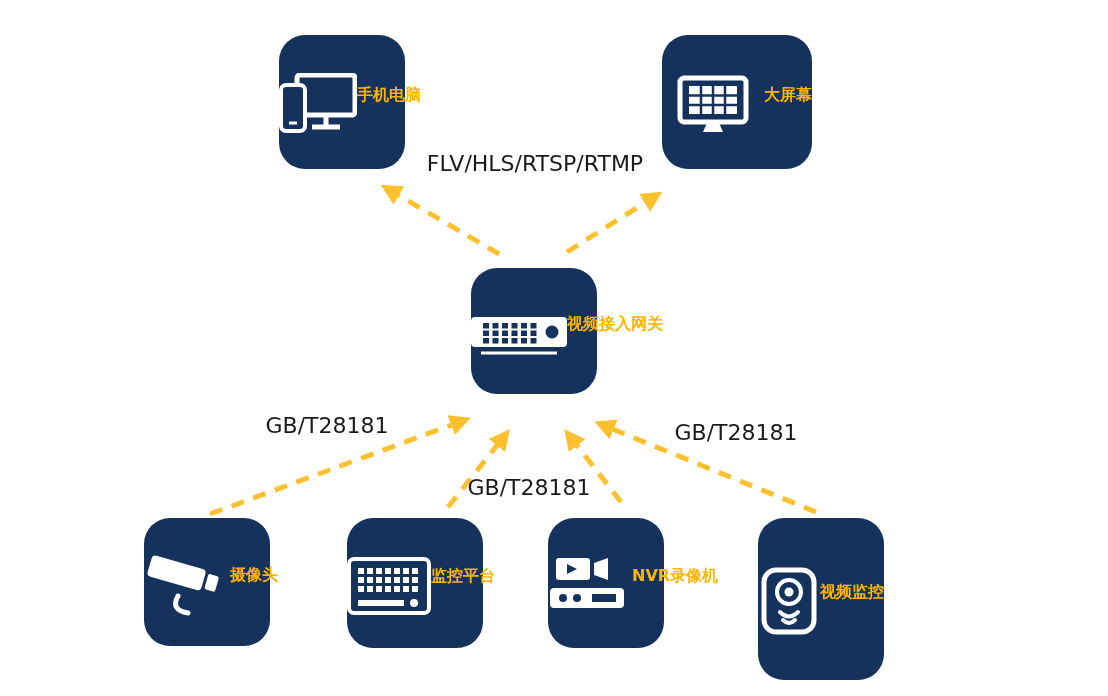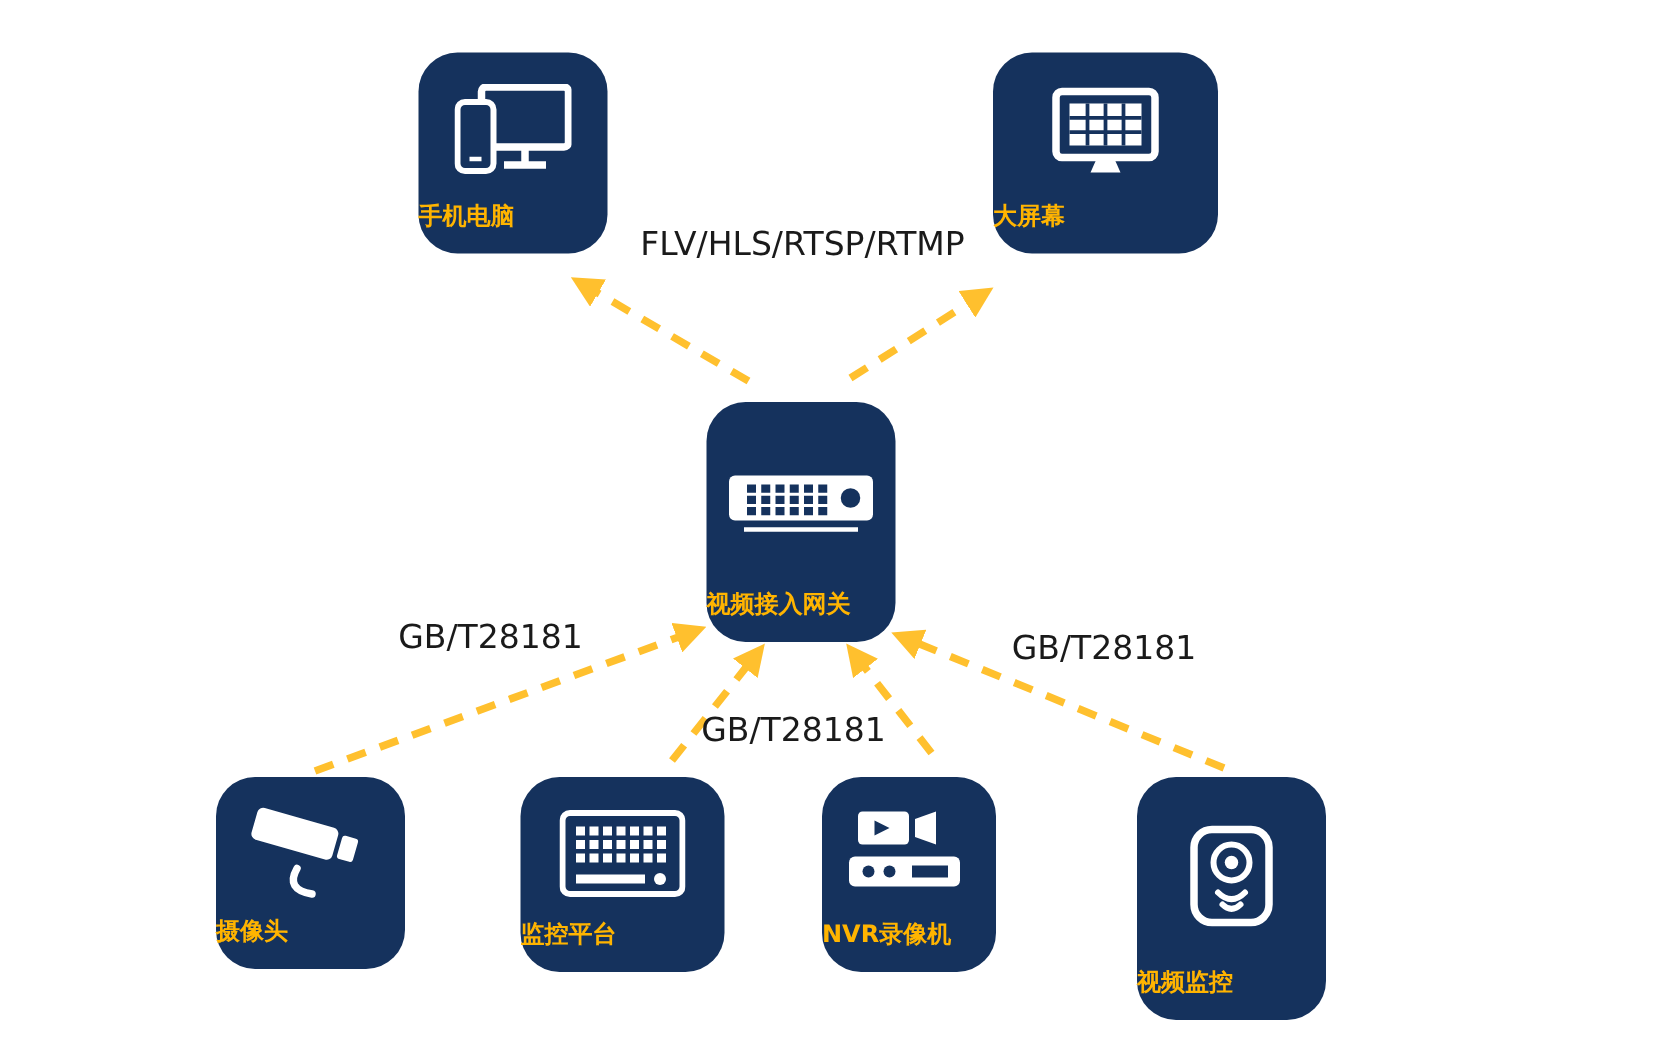--- a/index.html
+++ b/index.html
@@ -15,21 +15,21 @@
     height:696px;
     background:#ffffff;
     font-family:"DejaVu Sans", sans-serif;
     overflow:hidden;
   }
   .node {
     position:absolute;
     background:var(--navy);
     border-radius:26px;
     display:flex;
-    flex-direction:column;
+    align-items:center;
   }
   .node .icon-wrap {
     flex:1;
     display:flex;
     align-items:center;
     justify-content:center;
     padding-top:6px;
   }
   .node .label {
     color:var(--label);
@@ -46,21 +46,21 @@
     white-space:nowrap;
   }
   #arrow-layer {
     position:absolute;
     left:0; top:0;
     pointer-events:none;
   }
   
   #node-mobile-pc      { left:279px; top:35px;  width:126px; height:134px; }
   #node-big-screen     { left:662px; top:35px;  width:150px; height:134px; }
-  #node-gateway        { left:471px; top:268px; width:126px; height:160px; }
+  #node-gateway        { left:471px; top:268px; width:126px; height:126px; }
   #node-camera         { left:144px; top:518px; width:126px; height:128px; }
   #node-platform       { left:347px; top:518px; width:136px; height:130px; }
   #node-nvr            { left:548px; top:518px; width:116px; height:130px; }
   #node-surveillance   { left:758px; top:518px; width:126px; height:162px; }
   
   #edge-protocols  { left:535px; top:151px; }
   #edge-gbt-left   { left:327px; top:413px; }
   #edge-gbt-center { left:529px; top:475px; }
   #edge-gbt-right  { left:736px; top:420px; }
 </style>

